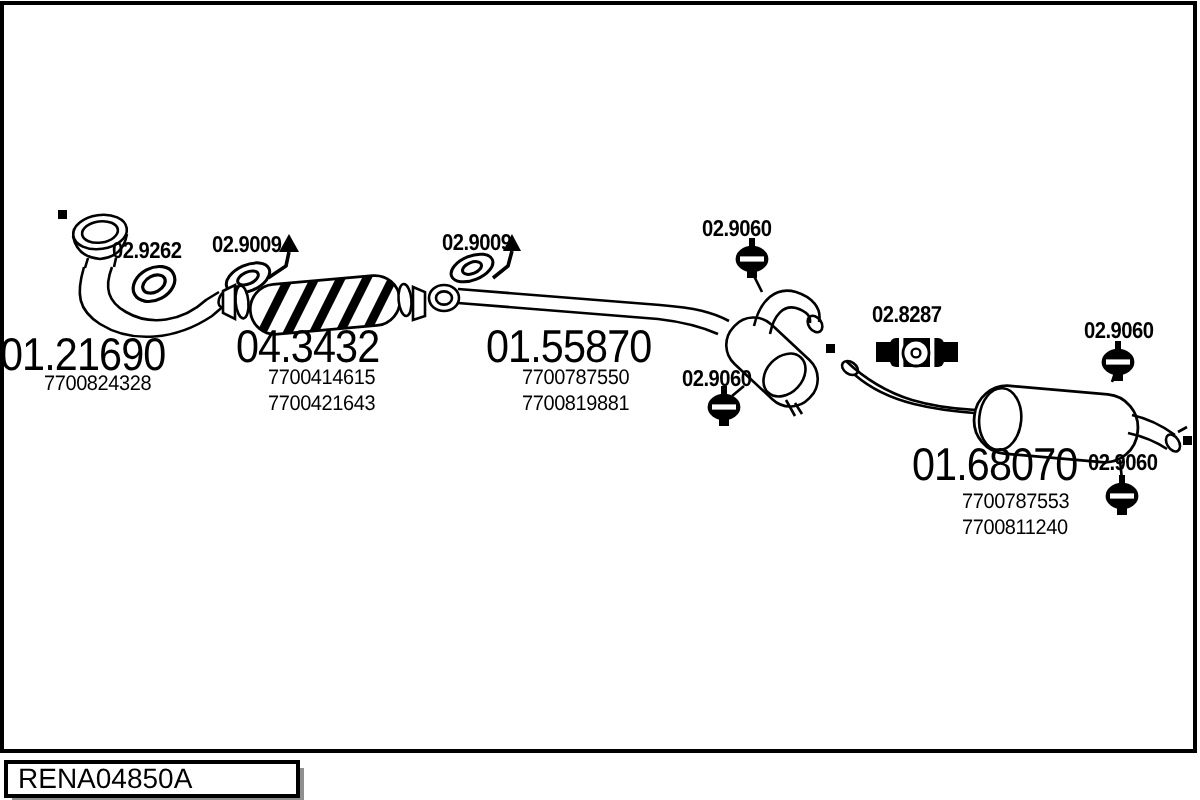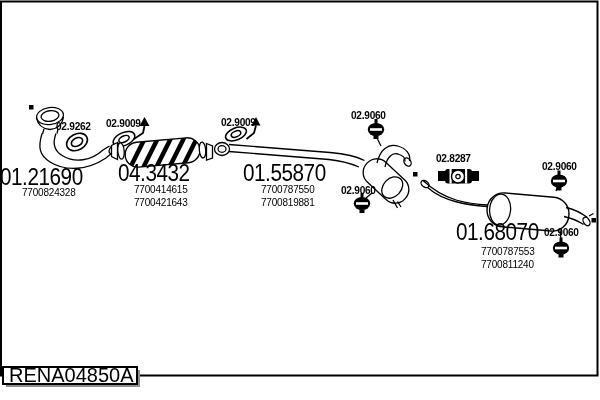--- a/index.html
+++ b/index.html
@@ -17,23 +17,23 @@
   }
   .lbl-sub{
     font-size:10.5px;letter-spacing:-0.2px;
     transform:scaleX(.95);transform-origin:left top;
   }
   .lbl-small{
     font-size:11.5px;font-weight:700;letter-spacing:-0.3px;
     transform:scaleX(.88);transform-origin:left top;
   }
   .ref-tab{
-    position:absolute;left:2px;top:366px;width:136px;height:19px;
+    position:absolute;left:2px;top:380px;width:148px;height:19px;
     background:#ffffff;border:2px solid #000;box-sizing:border-box;
-    font-size:20px;line-height:15px;padding-left:5px;
+    font-size:14px;line-height:15px;padding-left:5px;
     box-shadow:3px 3px 0 -1px #8f8f8f;
   }
 </style>
 </head>
 <body>
 
 <div class="stage">
 
   <svg width="600" height="400" viewBox="0 0 600 400">
     <defs>

